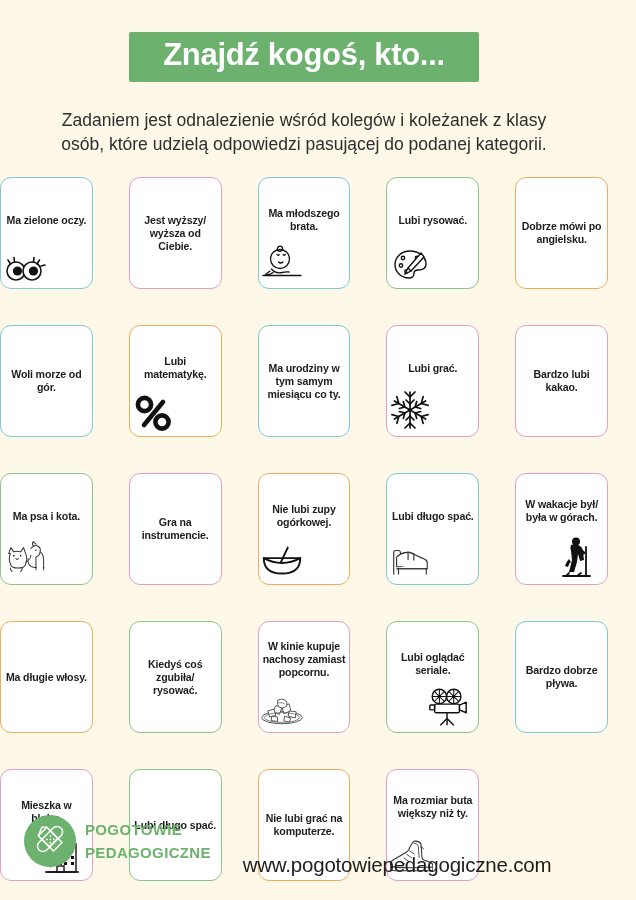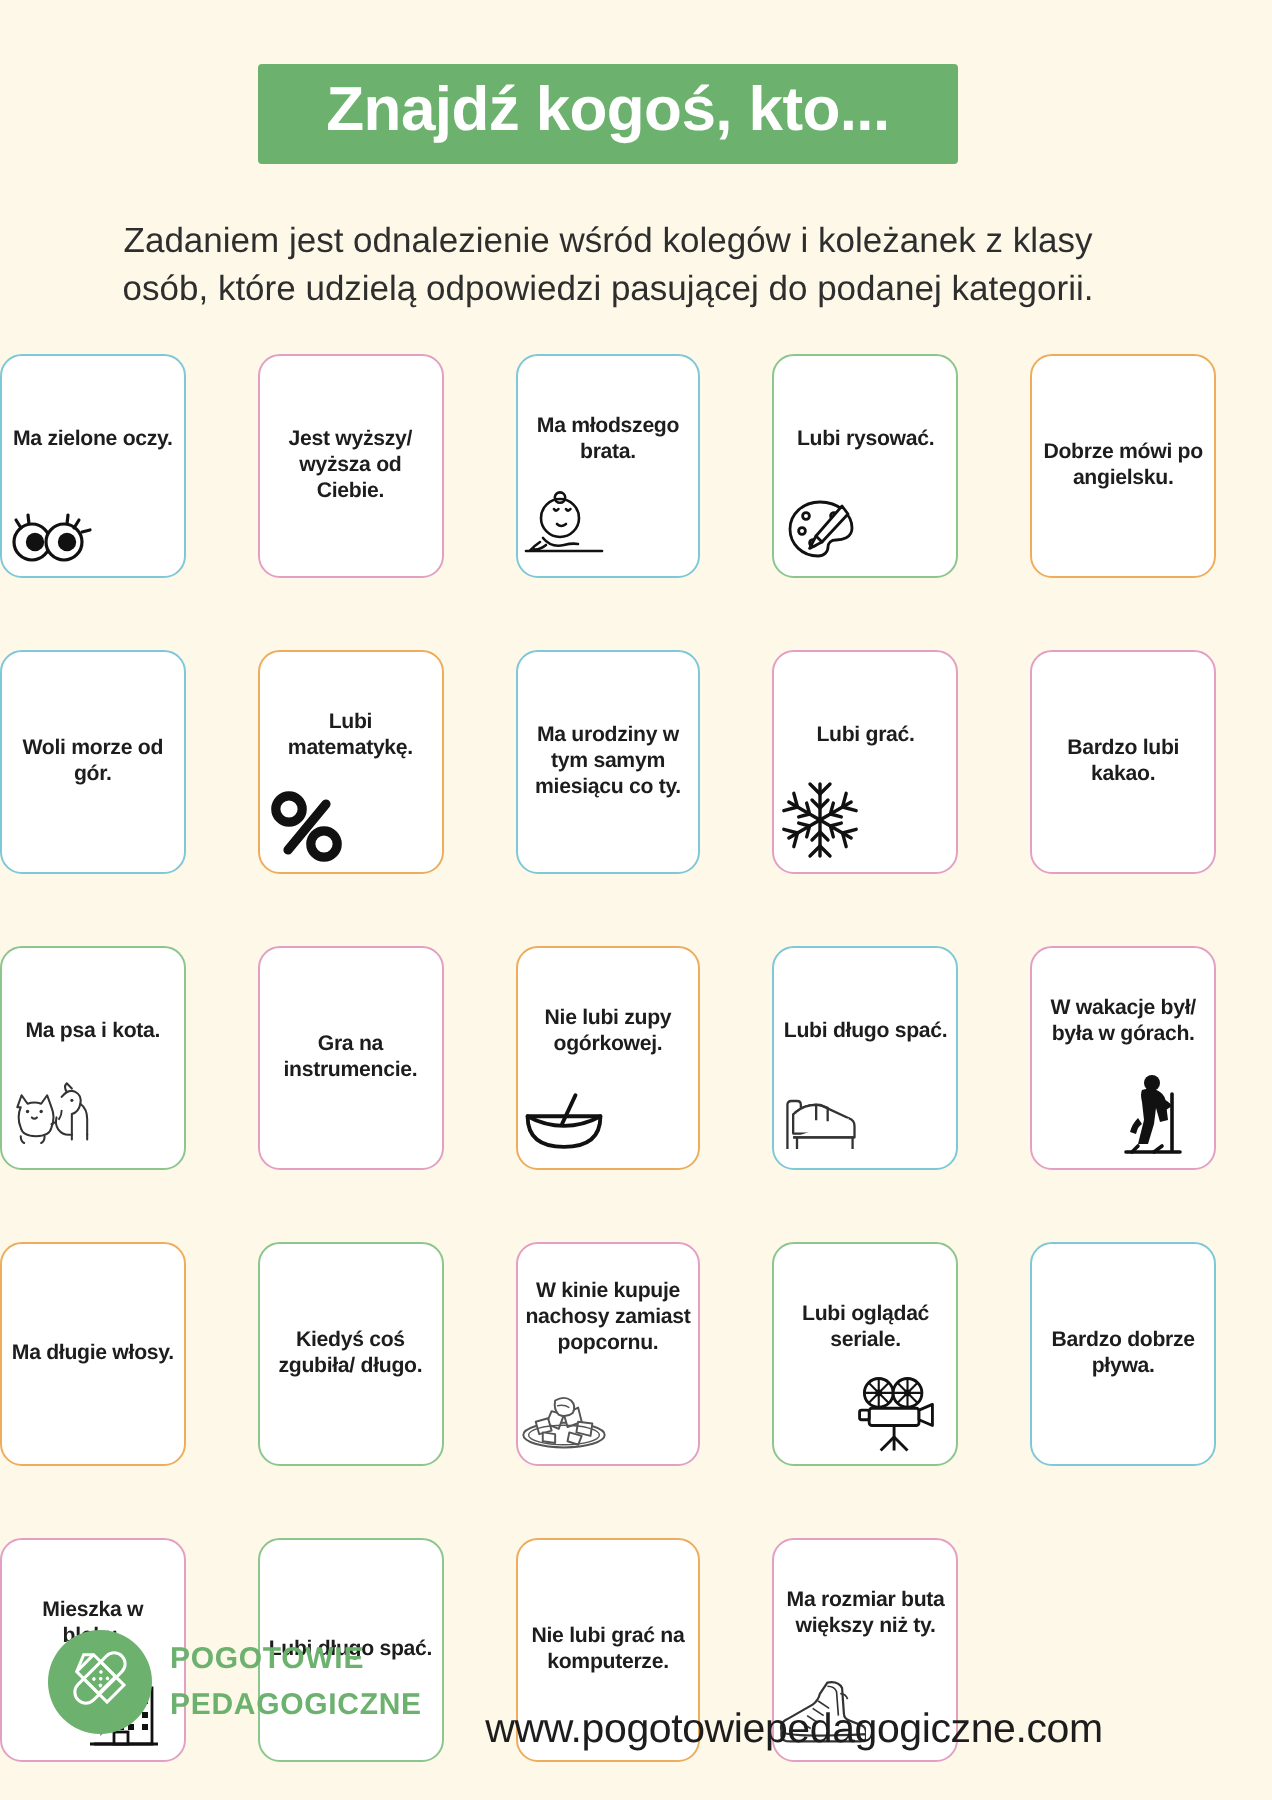--- a/index.html
+++ b/index.html
@@ -351,21 +351,21 @@
         <line x1="9" y1="41" x2="12" y2="38"></line>
         <line x1="20" y1="41" x2="24" y2="38"></line>
       </g>
     </svg>
         </div>
       </div>
       <div class="card b-orange">
         <div class="card-text">Ma długie włosy.</div>
       </div>
       <div class="card b-green tall-text">
-        <div class="card-text">Kiedyś coś zgubiła/ długo.</div>
+        <div class="card-text">Kiedyś coś zgubiła/ rysować.</div>
       </div>
       <div class="card b-pink has-icon tall-text">
         <div class="card-text">W kinie kupuje nachosy zamiast popcornu.</div>
         <div class="icon-slot center" style="right: auto;">
           <svg width="52" height="34" viewBox="0 0 52 34" fill="none" stroke="#555" stroke-width="1.1" stroke-linejoin="round">
       <ellipse cx="26" cy="25.5" rx="23" ry="7" fill="#fff"></ellipse>
       <path d="M19 12 l7 2 l-3 8 l-7-3 Z" fill="#fff"></path>
       <path d="M26 14 l8 -4 l2 8 l-8 3 Z" fill="#fff"></path>
       <path d="M10 18 l7 -2 l2 7 l-7 2 Z" fill="#fff"></path>
       <path d="M34 18 l8 1 l-1 7 l-8 -2 Z" fill="#fff"></path>

